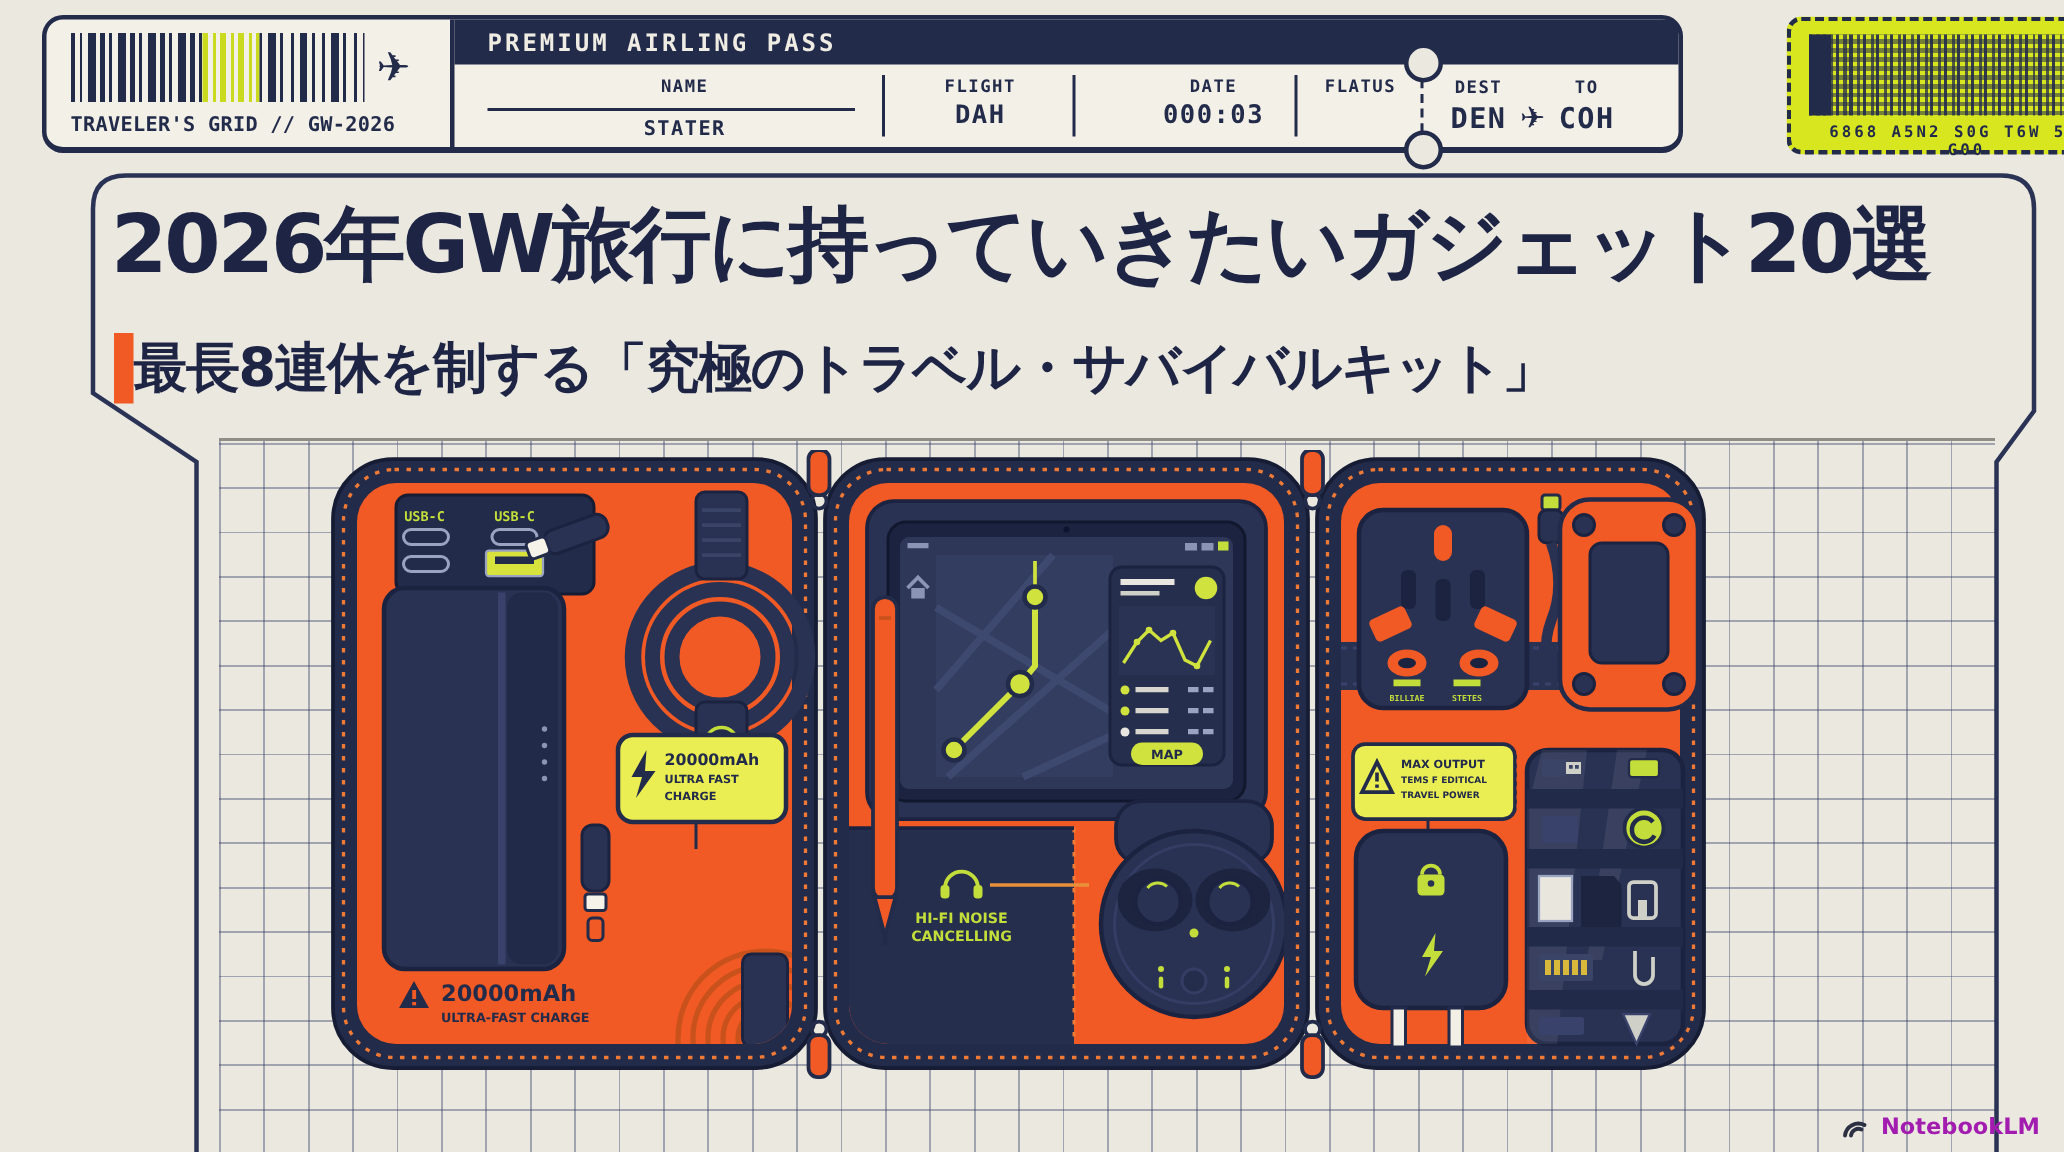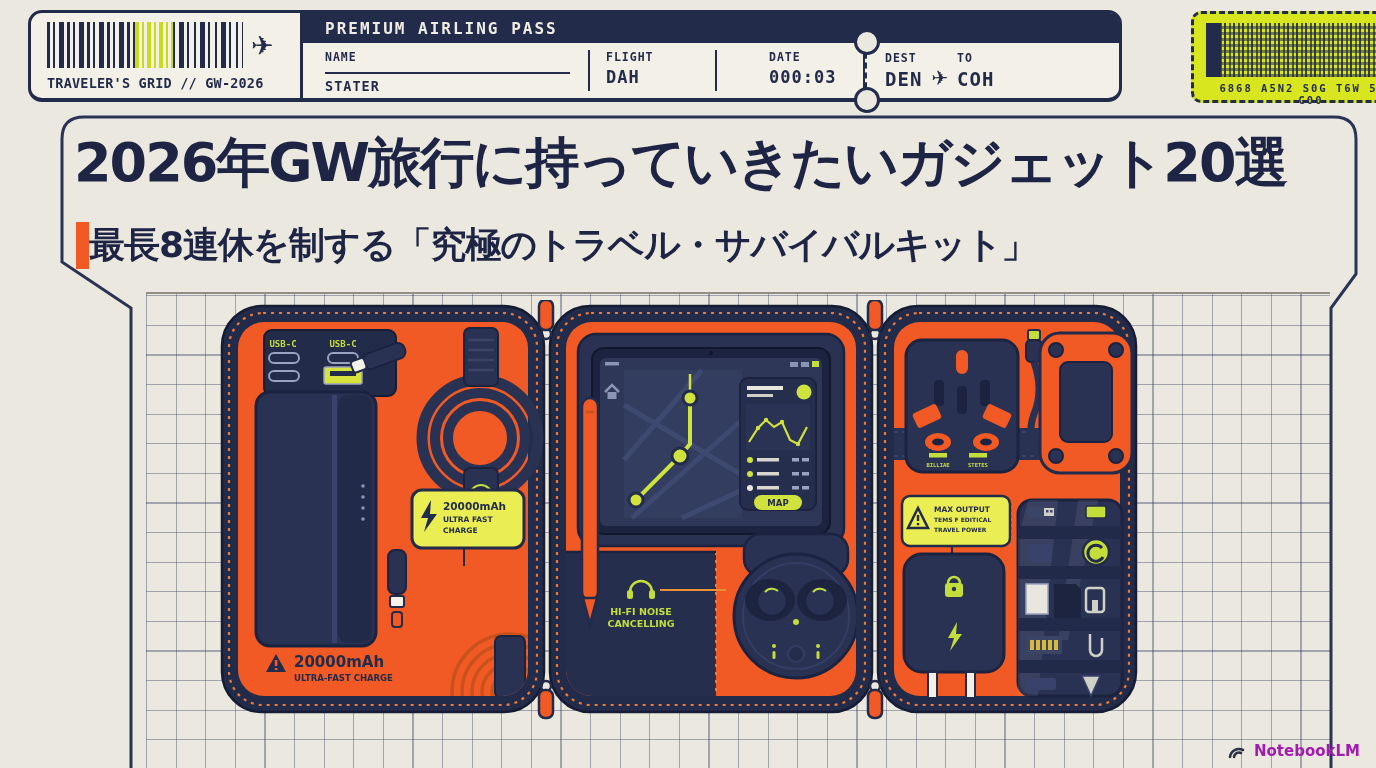--- a/index.html
+++ b/index.html
@@ -12,21 +12,21 @@
           border-radius:14px;display:flex;box-sizing:border-box;}
   .stub{width:272px;border-right:3px solid #232b4a;padding:9px 8px 4px 16px;box-sizing:border-box;}
   .bc-row{display:flex;align-items:center;height:46px;}
   .bc{height:46px;display:flex;}
   .bc span{height:100%;}
   .bc .b1{width:88px;background:repeating-linear-gradient(90deg,#232b4a 0 3px,transparent 3px 6px,#232b4a 6px 8px,transparent 8px 12px,#232b4a 12px 17px,transparent 17px 20px);}
   .bc .b2{width:38px;background:repeating-linear-gradient(90deg,#c9da1f 0 4px,transparent 4px 7px,#c9da1f 7px 9px,transparent 9px 12px);}
   .bc .b3{width:70px;background:repeating-linear-gradient(90deg,#232b4a 0 2px,transparent 2px 6px,#232b4a 6px 11px,transparent 11px 14px,#232b4a 14px 16px,transparent 16px 21px);}
   .plane-glyph{font-size:27px;color:#232b4a;margin-left:8px;line-height:1;}
   .stub-label{font:700 13.5px "DejaVu Sans Mono",monospace;margin-top:7px;letter-spacing:.2px;}
-  .tmain{flex:1;display:flex;flex-direction:column;position:relative;}
+  .tmain{flex:1;display:flex;flex-direction:column;position:relative;text-align:center;}
   .band{height:30px;background:#232b4a;color:#efece4;display:flex;align-items:center;
         padding-left:22px;font:700 16px "DejaVu Sans Mono",monospace;letter-spacing:2px;
         border-top-right-radius:9px;}
   .fields{flex:1;display:flex;}
   .flabel{font:700 11.5px "DejaVu Sans Mono",monospace;letter-spacing:1px;}
   .fvalue{font:700 17px "DejaVu Sans Mono",monospace;letter-spacing:1px;margin-top:3px;}
   .f-name{width:285px;padding:7px 0 0 22px;box-sizing:border-box;}
   .name-line{width:245px;border-bottom:2px solid #232b4a;height:8px;margin-bottom:4px;}
   .sep{border-left:2.5px solid #232b4a;margin:7px 0;}
   .fcol{padding:7px 14px 0 16px;box-sizing:border-box;}
@@ -101,20 +101,24 @@
       <div class="fcol f-flight">
         <div class="flabel">FLIGHT</div>
         <div class="fvalue">DAH</div>
       </div>
       <div class="sep"></div>
       <div class="fcol f-date">
         <div class="flabel">DATE</div>
         <div class="fvalue">000:03</div>
       </div>
       <div class="sep"></div>
+      <div class="fcol f-flatus">
+        <div class="flabel">FLATUS</div>
+        <div class="fvalue"></div>
+      </div>
       <div class="dest-sec">
         <div class="notch top"></div>
         <div class="notch bot"></div>
         <div class="dpair">
           <div class="flabel">DEST</div>
           <div class="fvalue">DEN</div>
         </div>
         <div class="dest-plane">✈</div>
         <div class="dpair">
           <div class="flabel">TO</div>

